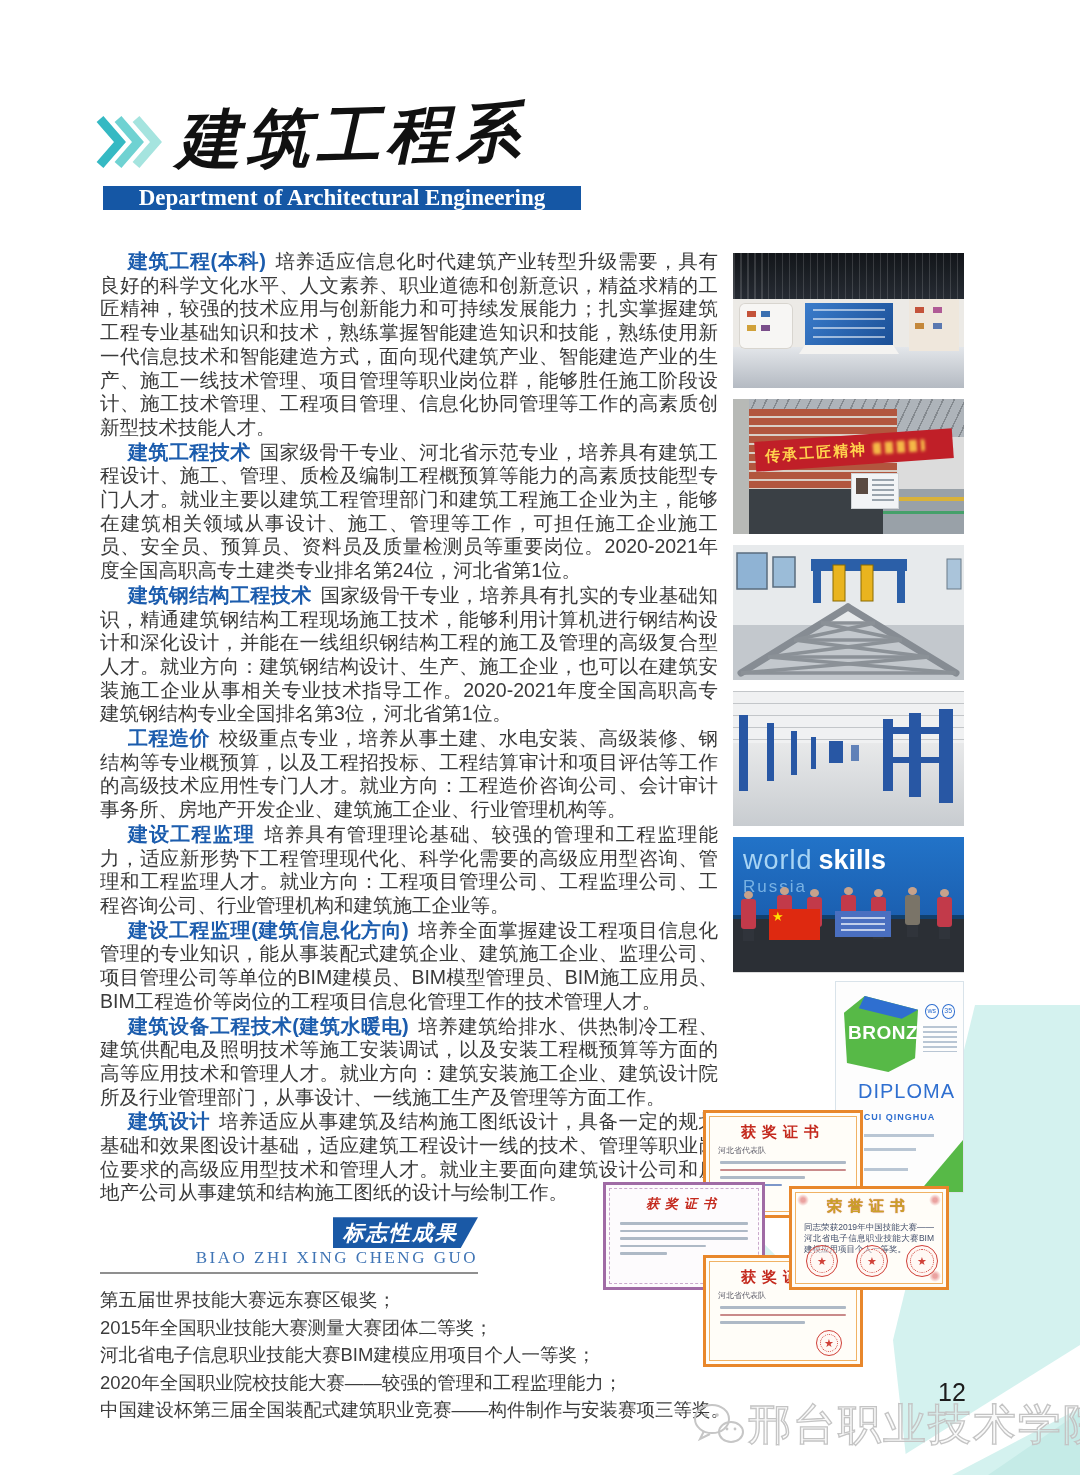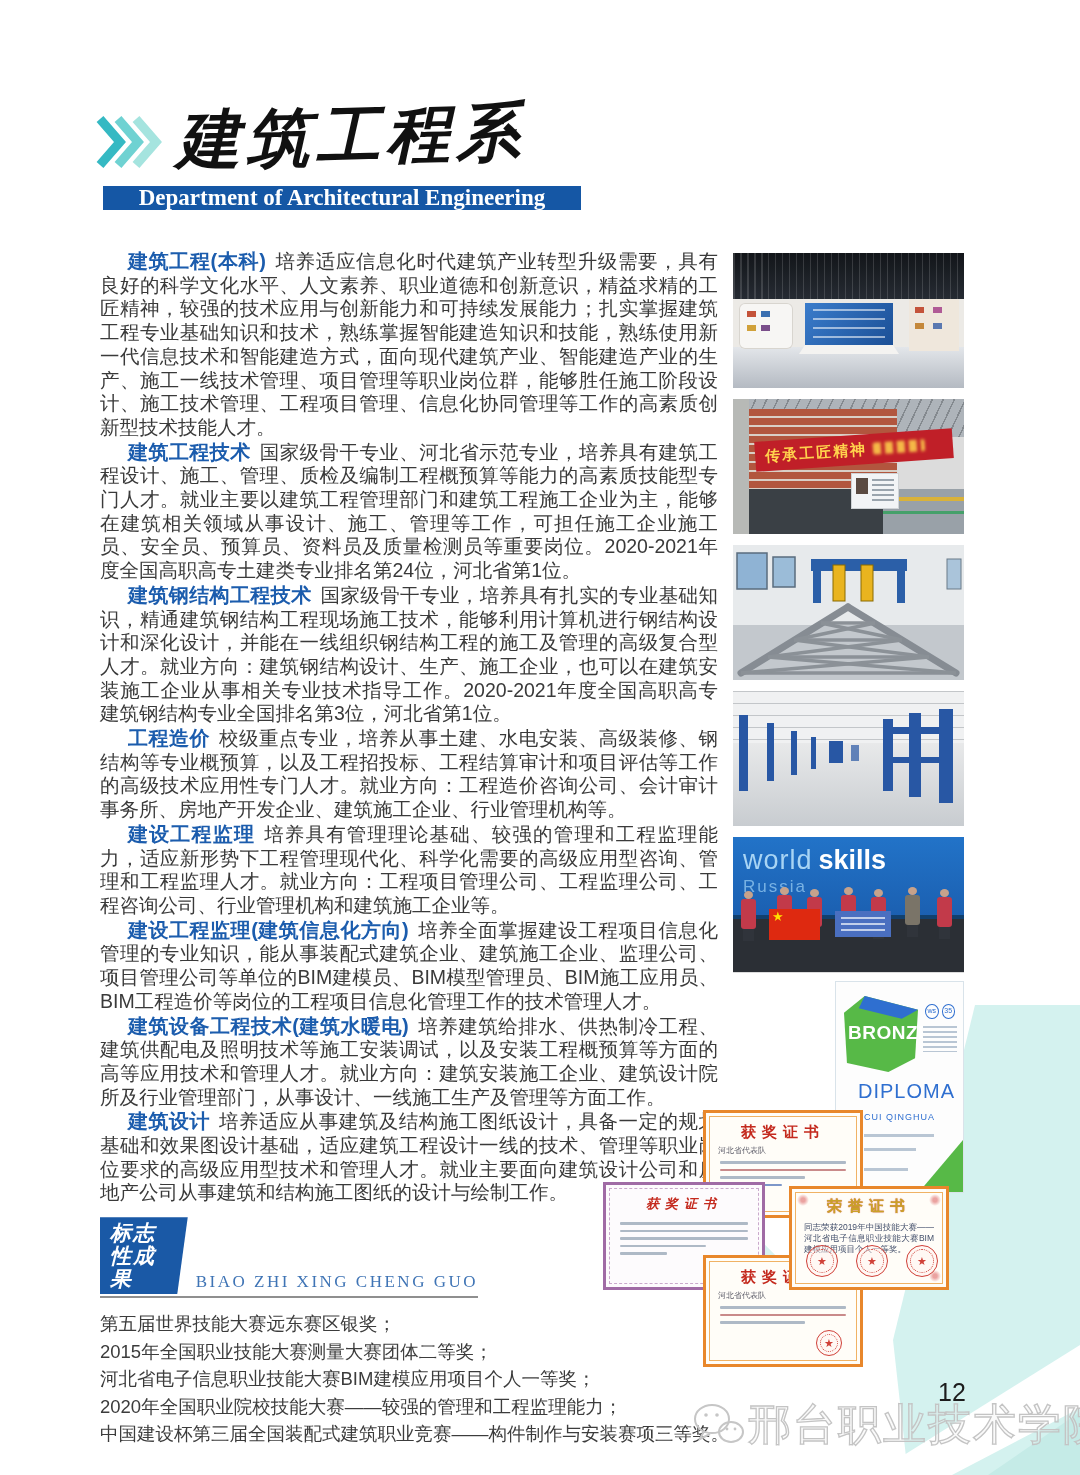--- a/index.html
+++ b/index.html
@@ -28,21 +28,21 @@
     background:#1557a5;color:#fff;display:flex;align-items:center;justify-content:center;
     font-family:"Liberation Serif","DejaVu Serif",serif;font-weight:bold;font-size:23px;}
 
   
   .text-col{position:absolute;left:100px;top:250px;width:618px;z-index:1;}
   .para{margin:0 0 1px 0;font-size:19.5px;line-height:23.7px;text-align:justify;
     text-indent:28px;color:#3a3a3a;}
   .mhead{color:#1b5cad;font-weight:bold;margin-right:9px;font-size:20px;}
 
   .ach-row{display:flex;align-items:flex-end;width:378px;margin-top:12px;
-    border-bottom:2px solid #8f8f8f;padding-bottom:2px;}
+    border-bottom:2px solid #8f8f8f;padding-bottom:2px;flex-direction:column;}
   .badge{background:#1a59a6;color:#fff;font-weight:bold;font-style:italic;
     font-size:21px;letter-spacing:2px;padding:4px 20px 4px 10px;line-height:1.1;
     clip-path:polygon(0 0,100% 0,88% 100%,0 100%);}
   .pinyin{font-family:"Liberation Serif","DejaVu Serif",serif;color:#3f74b5;
     font-size:17px;letter-spacing:2.5px;padding:0 0 2px 8px;white-space:nowrap;}
 
   .awards{margin-top:12px;width:640px;}
   .award-line{font-size:18.5px;line-height:27.5px;color:#3c3c3c;}
 
   
@@ -122,21 +122,21 @@
     box-shadow:0 0 0 1px #d9e3ea;z-index:2;overflow:hidden;}
   .hex{position:absolute;left:8px;top:14px;width:74px;height:76px;background:#57b947;
     clip-path:polygon(28% 0,100% 18%,96% 82%,60% 100%,4% 88%,0 22%);}
   .hex-top{position:absolute;left:8px;top:14px;width:74px;height:76px;background:#2f6fd0;
     clip-path:polygon(28% 0,100% 18%,78% 30%,20% 16%);}
   .bronze-word{position:absolute;left:12px;top:40px;font-weight:bold;font-size:19px;color:#fff;
     letter-spacing:.5px;}
   .diploma-word{position:absolute;left:22px;top:98px;font-weight:normal;font-size:20px;color:#2f6fd0;
     letter-spacing:1px;}
   .bronze-name{position:absolute;left:0;top:130px;width:127px;text-align:center;font-size:9px;
-    font-weight:normal;color:#2f6fd0;letter-spacing:1px;}
+    font-weight:bold;color:#2f6fd0;letter-spacing:1px;}
   .bz-line{position:absolute;left:28px;width:70px;height:3px;background:#b9c6d4;}
   .bz-logos{position:absolute;right:8px;top:22px;width:30px;height:14px;display:flex;gap:3px;}
   .bz-logo{width:13px;height:13px;border:1px solid #2f6fd0;border-radius:50%;
     color:#2f6fd0;font-size:7px;line-height:12px;text-align:center;}
   .bz-text{position:absolute;right:6px;top:44px;width:34px;height:26px;
     background:repeating-linear-gradient(#b9c6d4 0 2px,transparent 2px 5px);}
   .bz-tri{position:absolute;right:0;bottom:0;width:44px;height:52px;background:#57b947;
     clip-path:polygon(100% 0,100% 100%,0 100%);}
 
   

